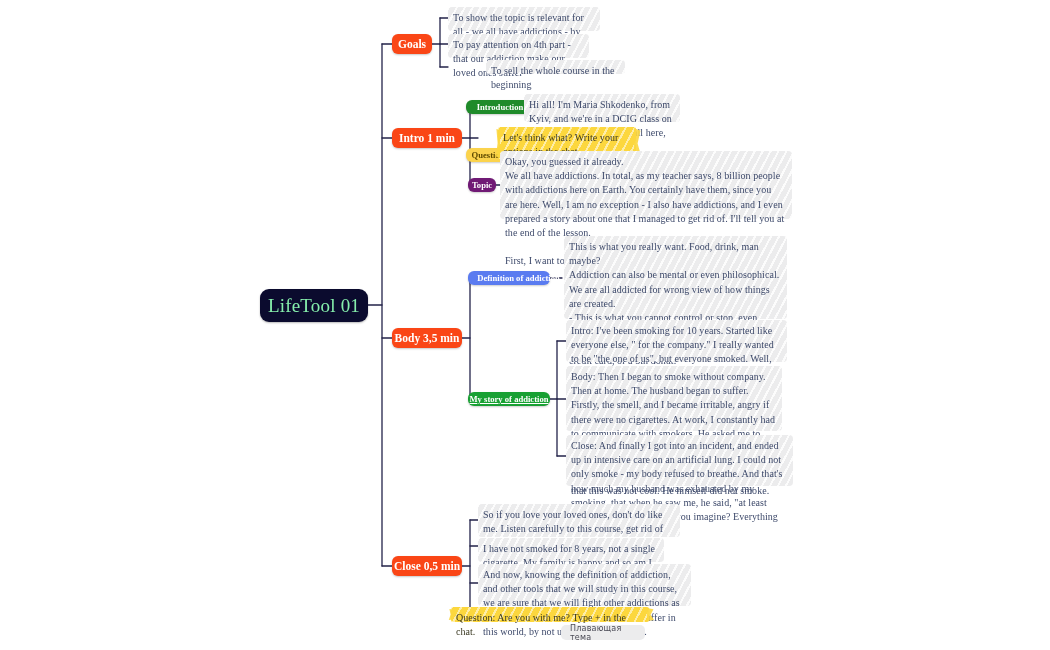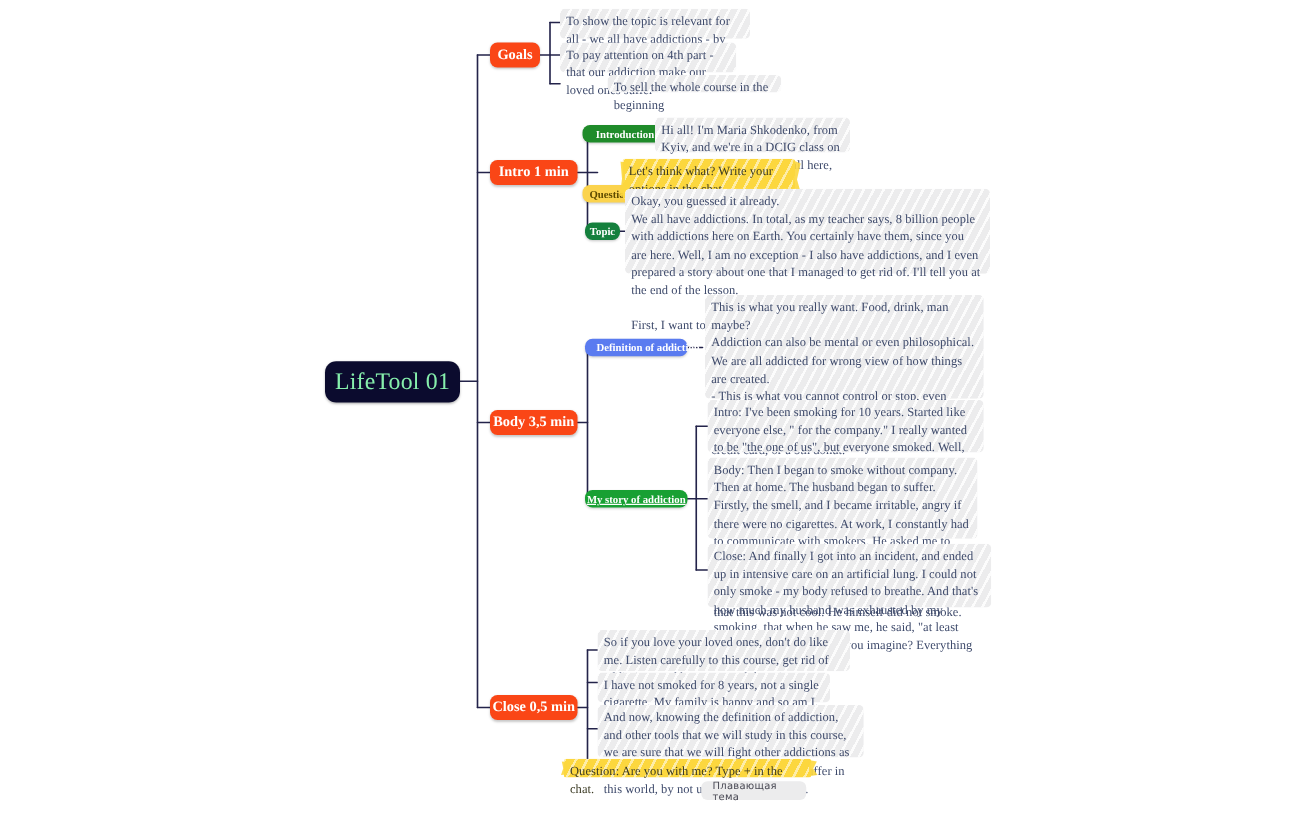--- a/index.html
+++ b/index.html
@@ -44,21 +44,21 @@
     font-size:8.6px;
     font-weight:bold;
     display:flex;align-items:center;justify-content:center;
     padding:0 7px;
     white-space:nowrap;
     box-shadow:0 1px 2px rgba(0,0,0,.20);
   }
   .chip.green{background:#1f8b2a;}
   .chip.green2{background:#18a033;text-decoration:underline;}
   .chip.yellow{background:#fbd34d;color:#5d4a00;}
-  .chip.blue{background:#15803d;}
+  .chip.blue{background:#701a75;}
   .chip.blue2{background:#5a7bf0;padding-left:26px;}
 
   
   .leaf{
     position:absolute;
     box-sizing:border-box;
     font-size:10px;
     line-height:1.42;
     color:#3e4a6b;
     padding:4px 6px 4px 5px;

